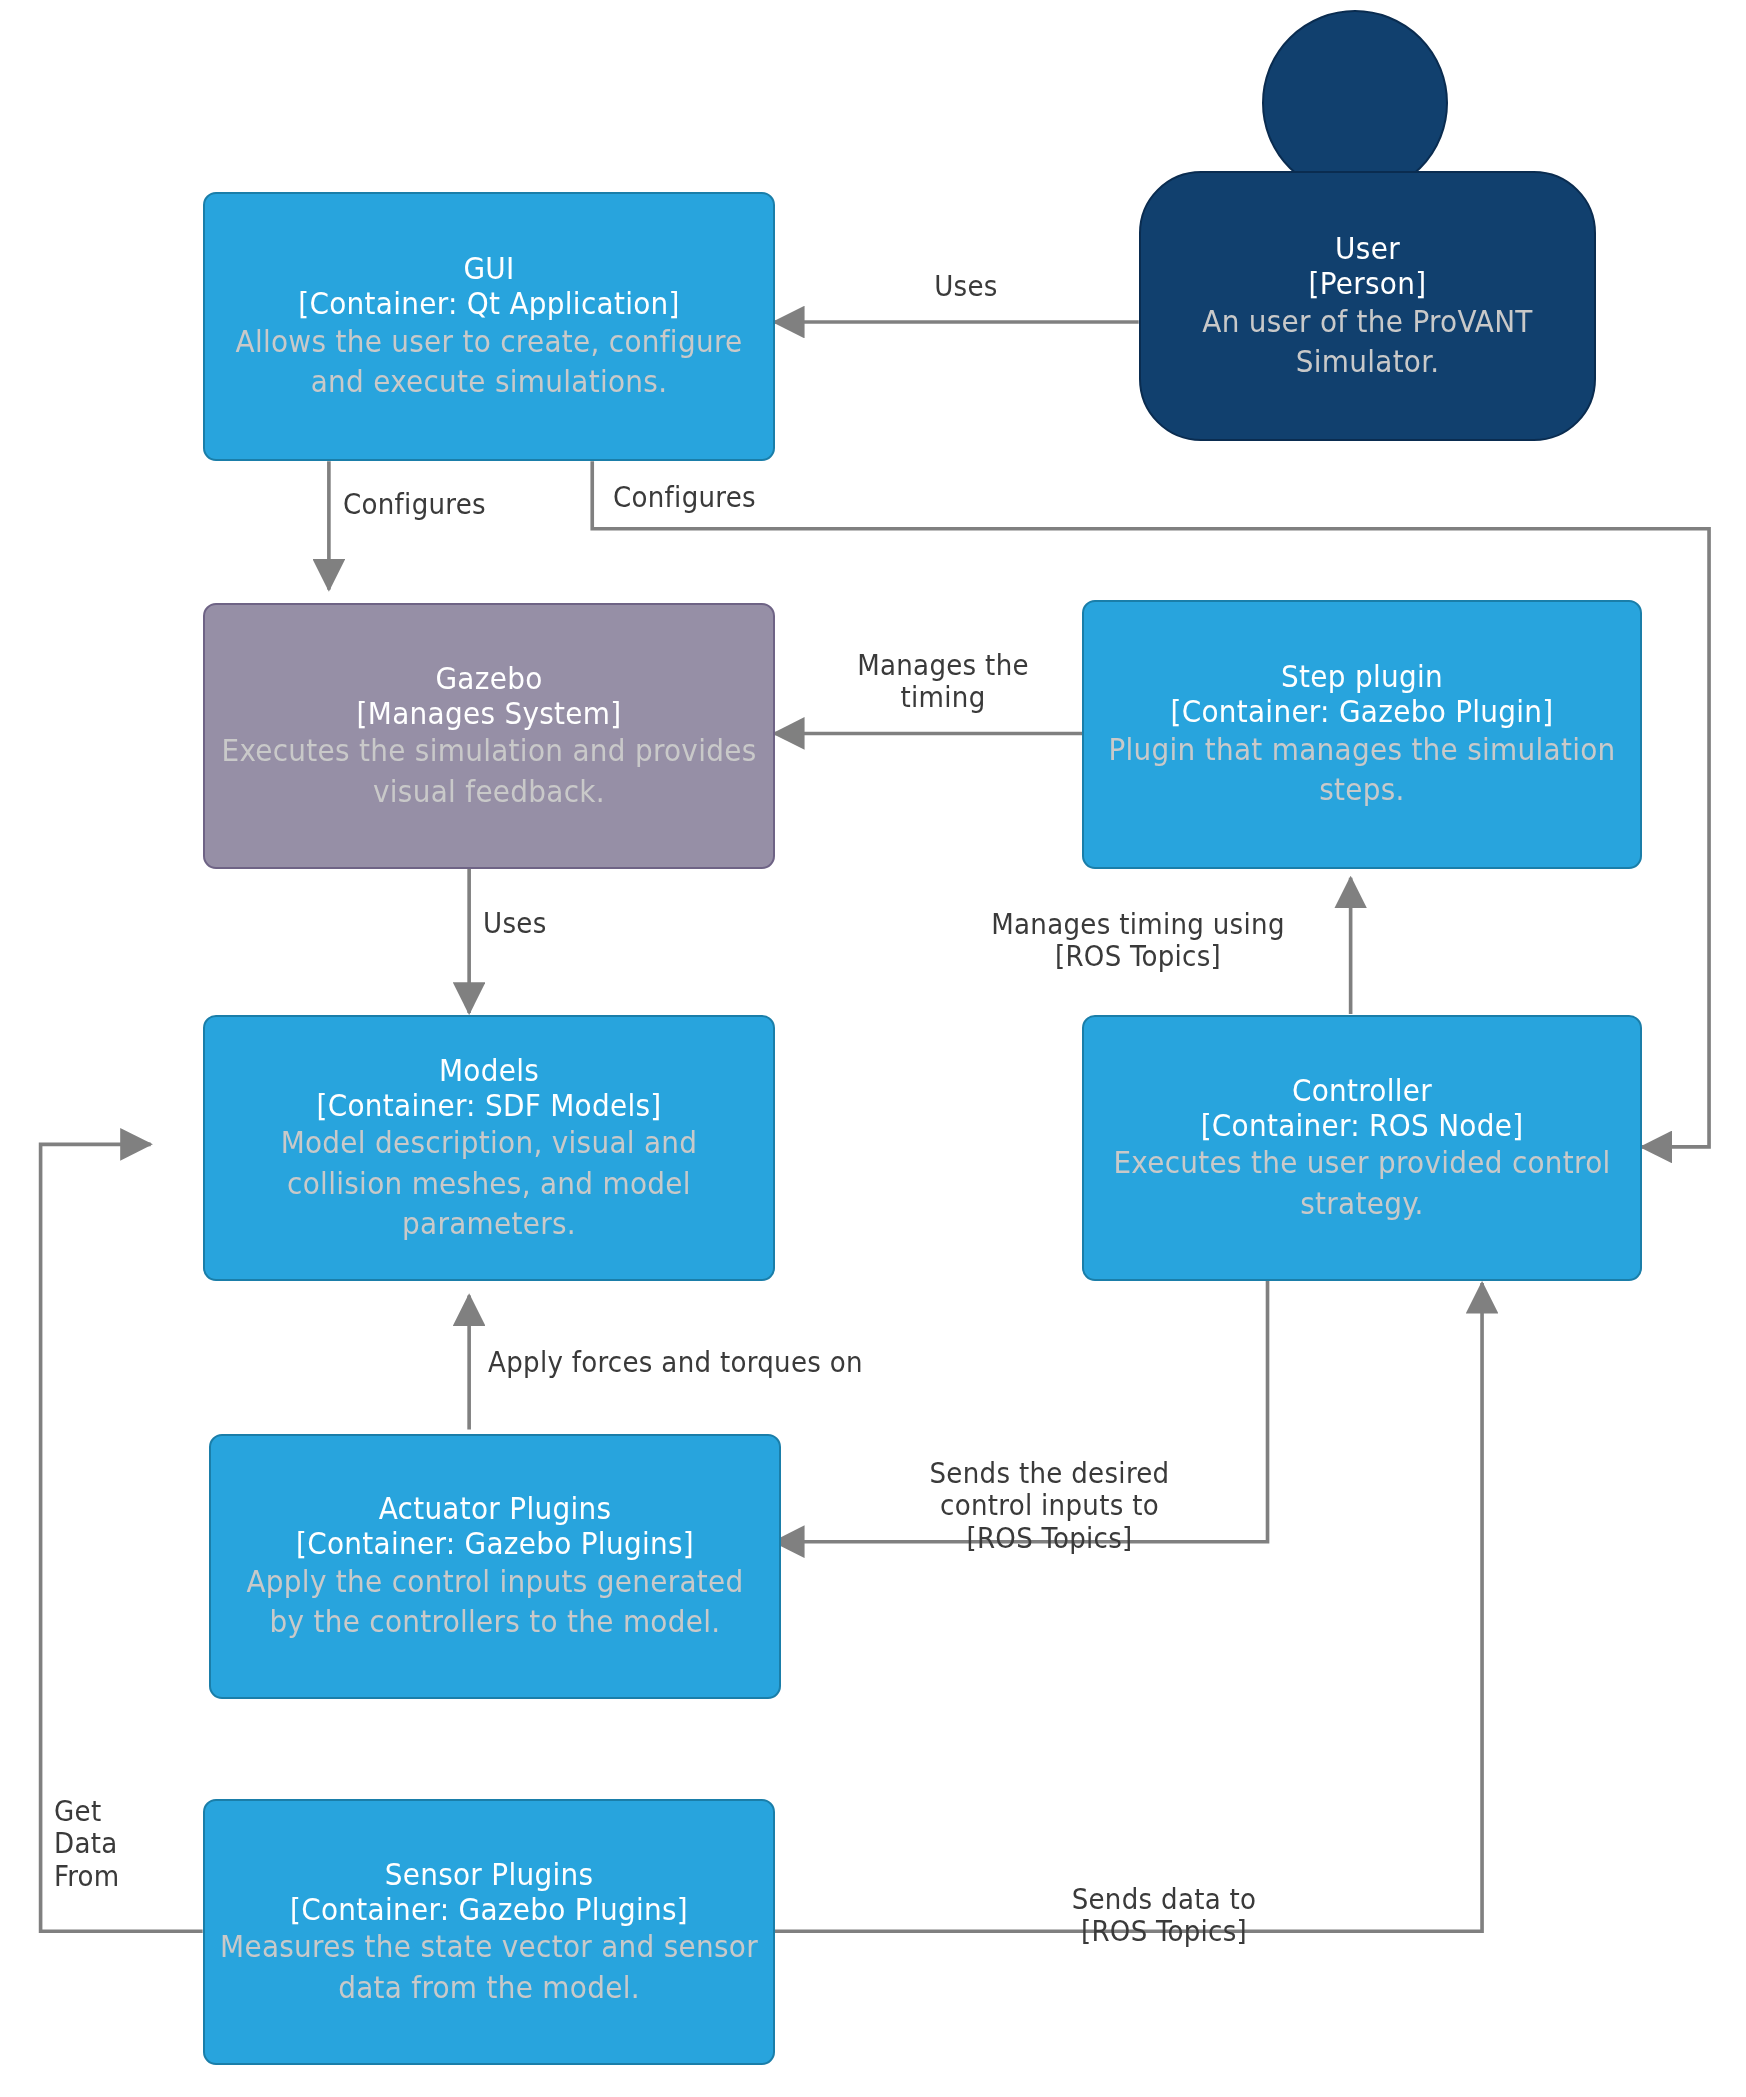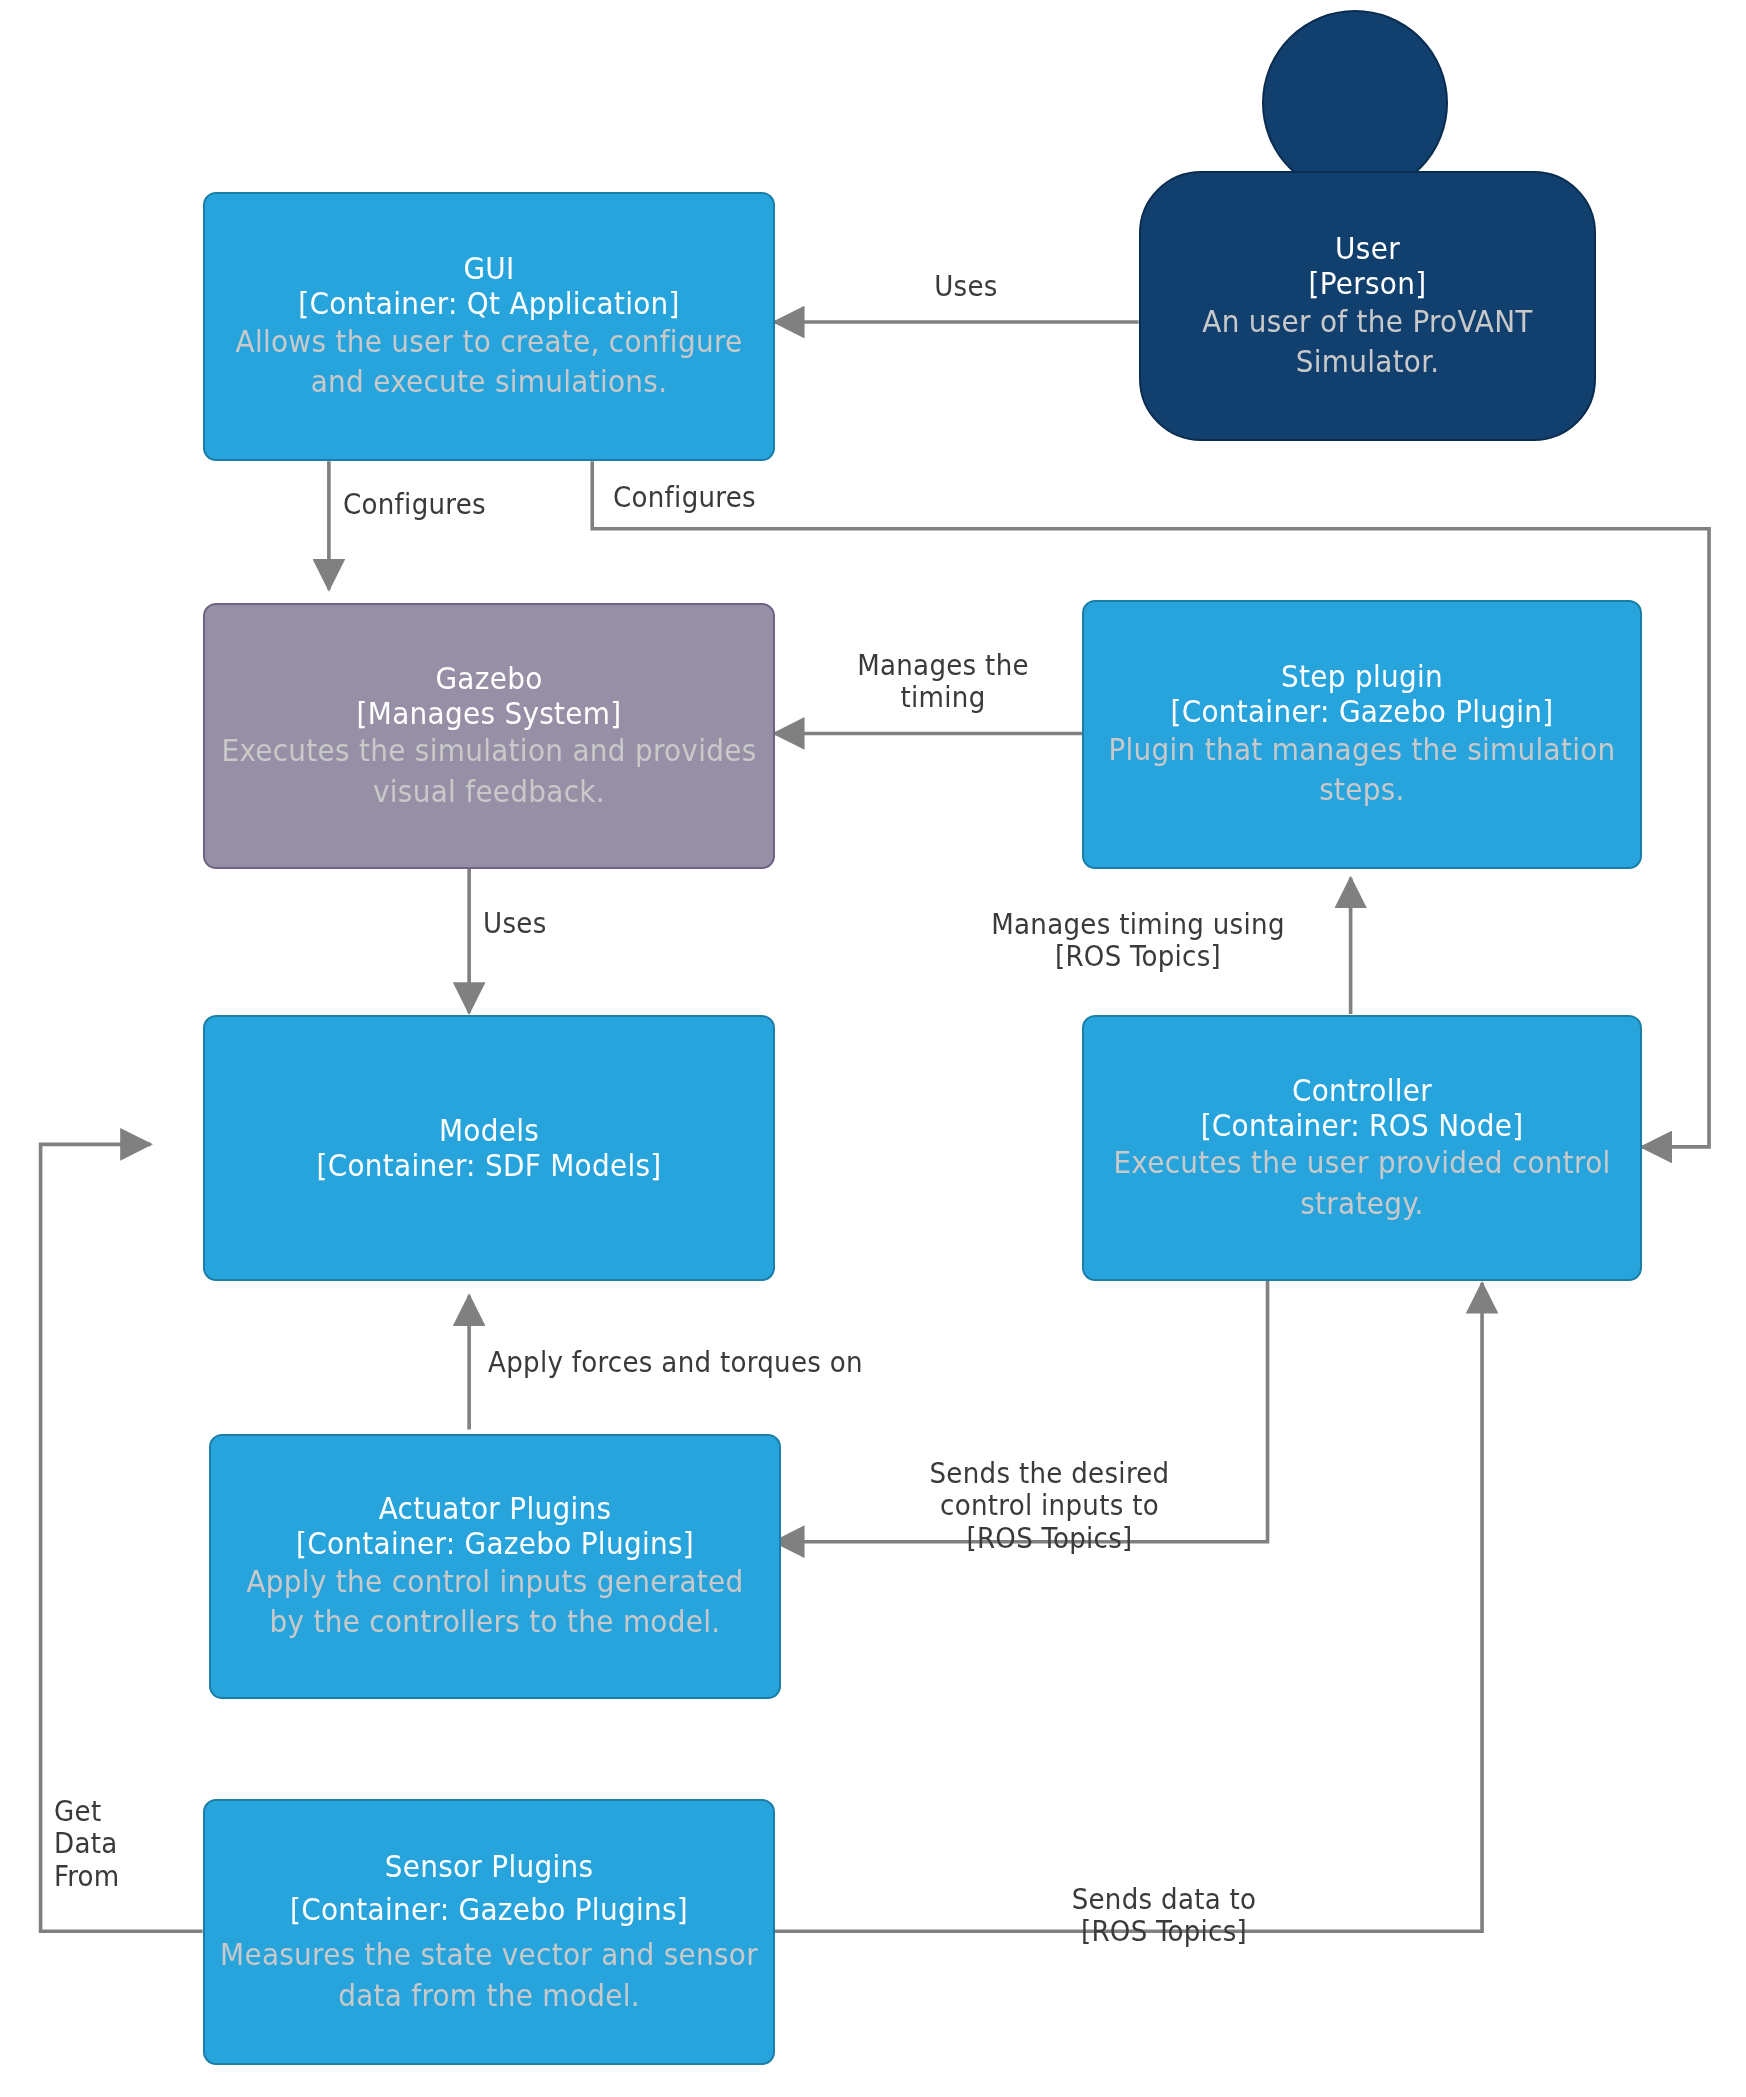--- a/index.html
+++ b/index.html
@@ -143,35 +143,36 @@
 
   <div class="node container-node" style="left:1082px; top:600px; width:560px; height:269px;">
     <div class="title">Step plugin</div>
     <div class="tech">[Container: Gazebo Plugin]</div>
     <div class="desc">Plugin that manages the simulation steps.</div>
   </div>
 
   <div class="node container-node" style="left:203px; top:1015px; width:572px; height:266px;">
     <div class="title">Models</div>
     <div class="tech">[Container: SDF Models]</div>
+    <div class="desc">Model description, visual and collision meshes, and model parameters.</div>
   </div>
 
   <div class="node container-node" style="left:1082px; top:1015px; width:560px; height:266px;">
     <div class="title">Controller</div>
     <div class="tech">[Container: ROS Node]</div>
     <div class="desc">Executes the user provided control strategy.</div>
   </div>
 
   <div class="node container-node" style="left:209px; top:1434px; width:572px; height:265px;">
     <div class="title">Actuator Plugins</div>
     <div class="tech">[Container: Gazebo Plugins]</div>
     <div class="desc">Apply the control inputs generated by the controllers to the model.</div>
   </div>
 
-  <div class="node container-node" style="left:203px; top:1799px; width:572px; height:266px;gap:8px;">
+  <div class="node container-node" style="left:203px; top:1799px; width:572px; height:266px;">
     <div class="title">Sensor Plugins</div>
     <div class="tech">[Container: Gazebo Plugins]</div>
     <div class="desc">Measures the state vector and sensor data from the model.</div>
   </div>
 
   <div class="edge-label" style="left:883px; top:270px; width:166px;">Uses</div>
 
   <div class="edge-label" style="left:343px; top:488px; width:229px; text-align:left;">Configures</div>
 
   <div class="edge-label" style="left:613px; top:481px; width:229px; text-align:left;">Configures</div>

